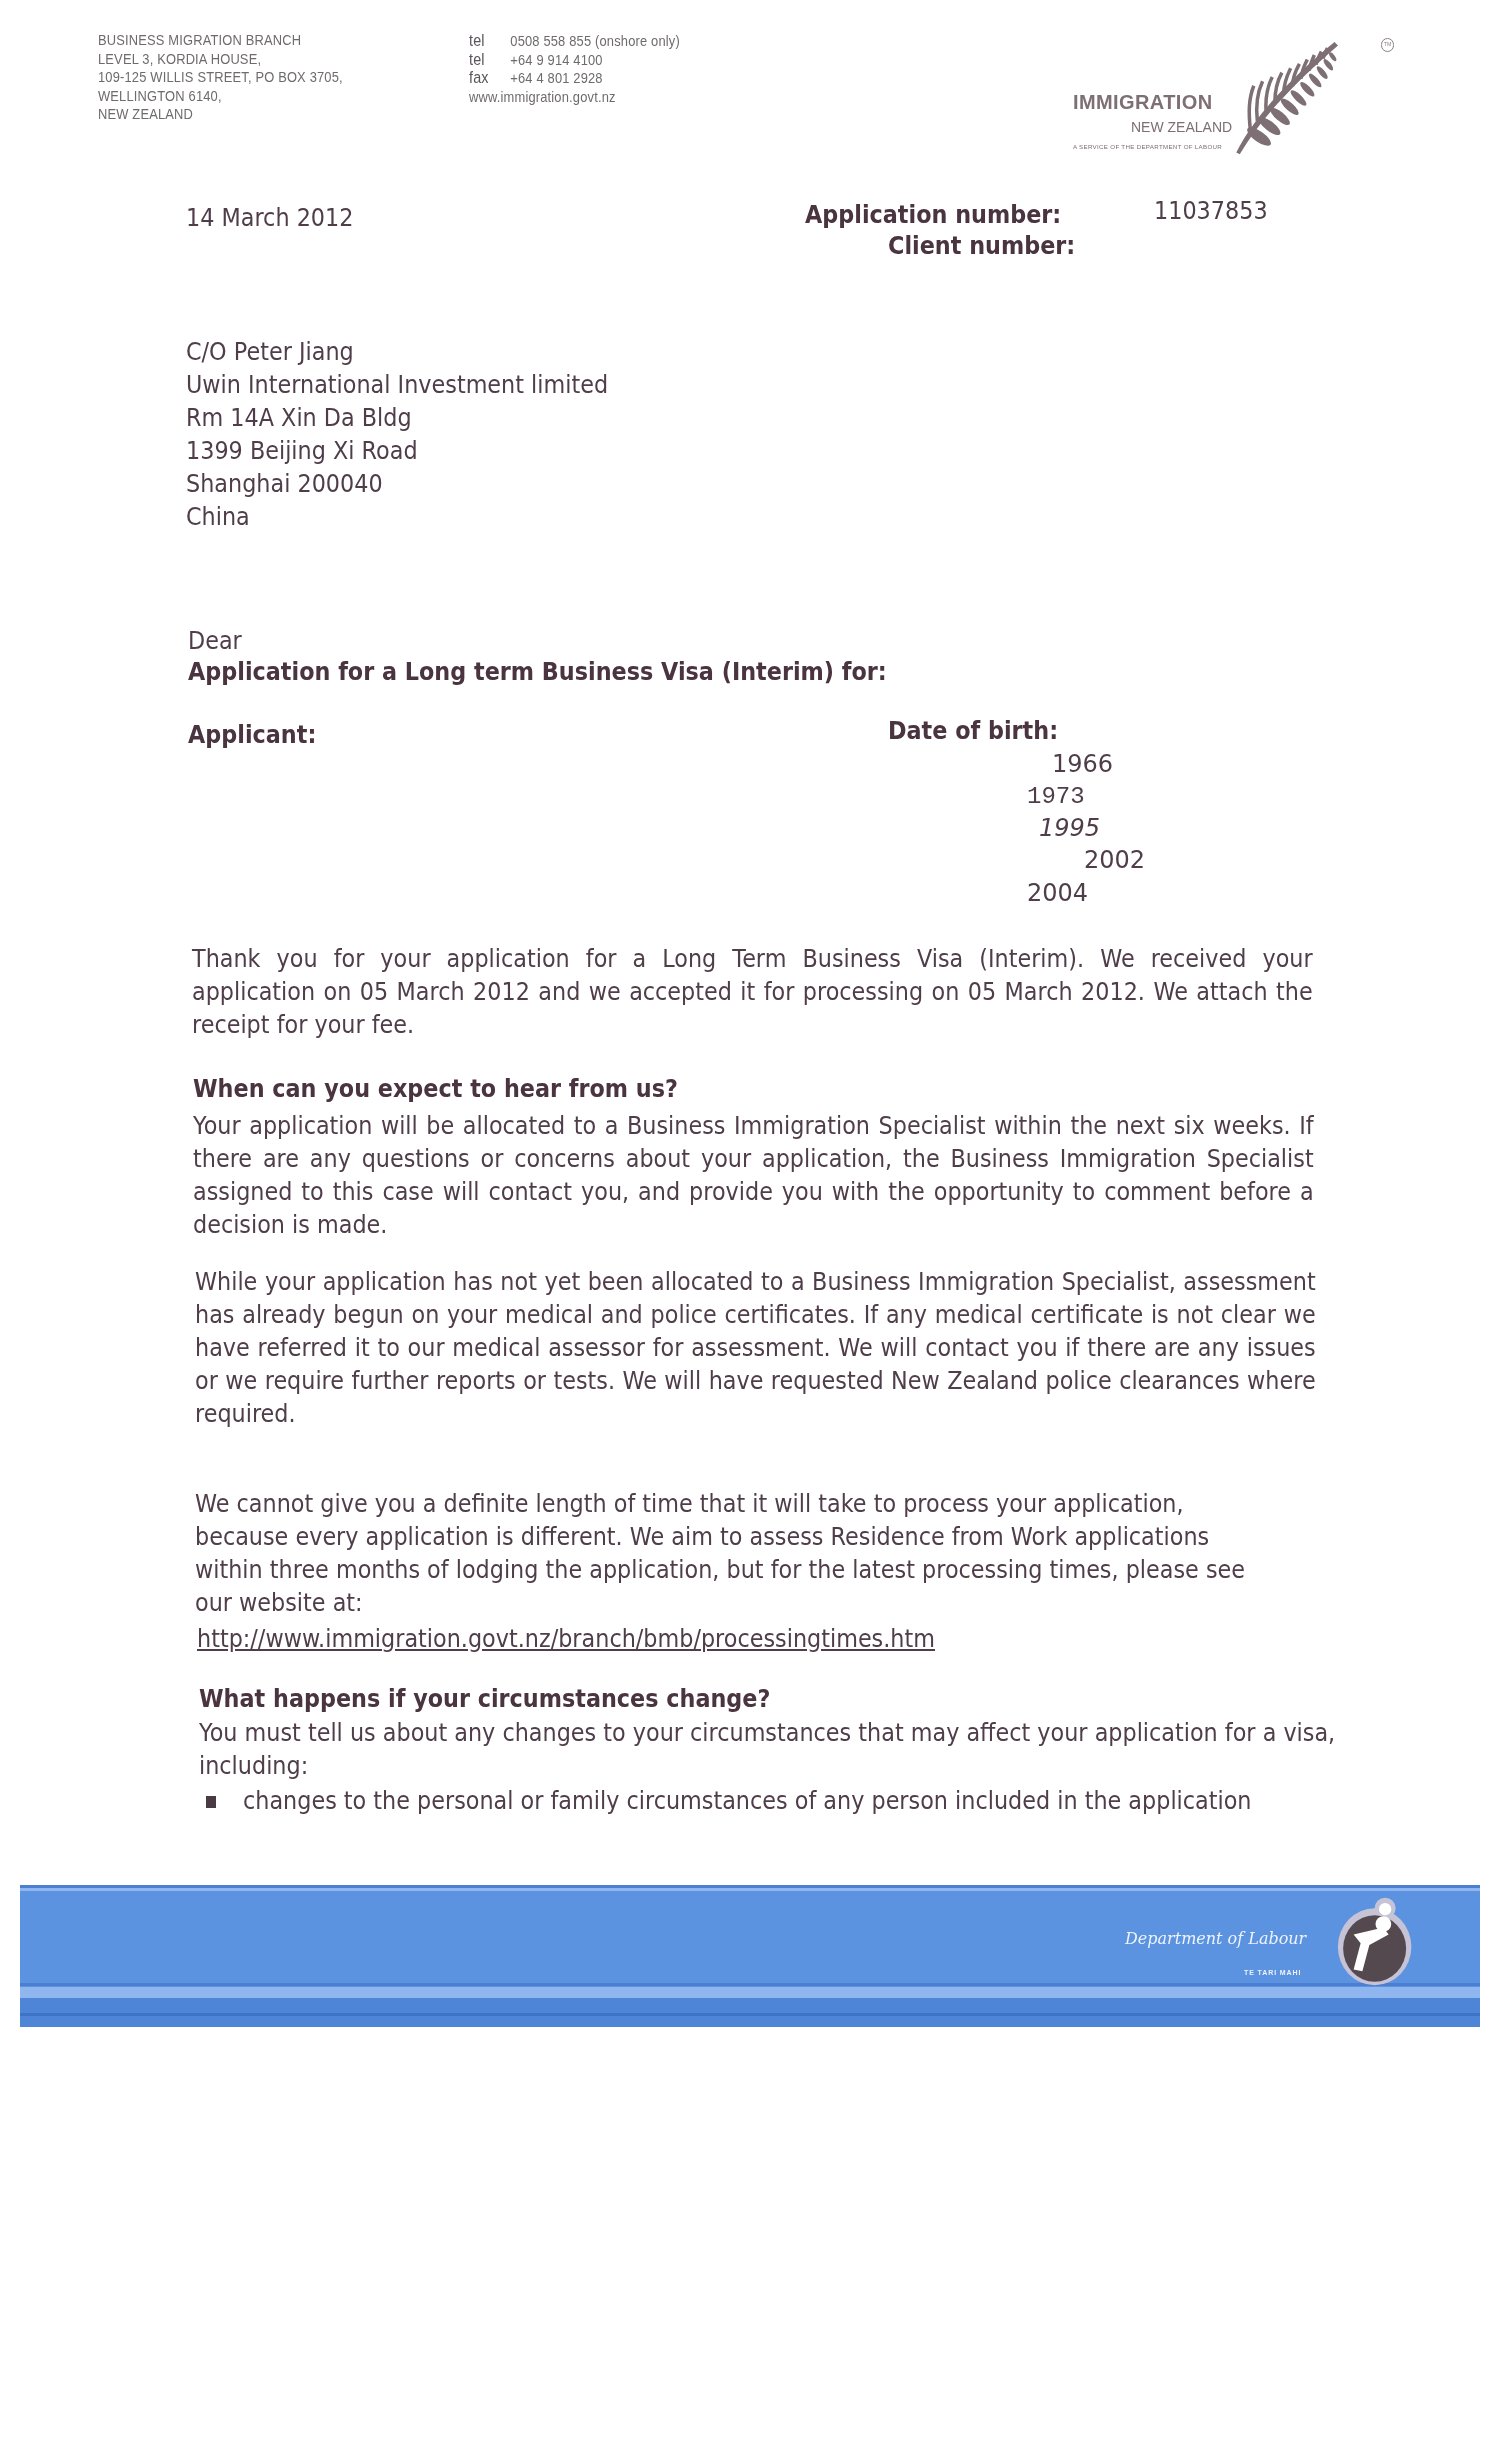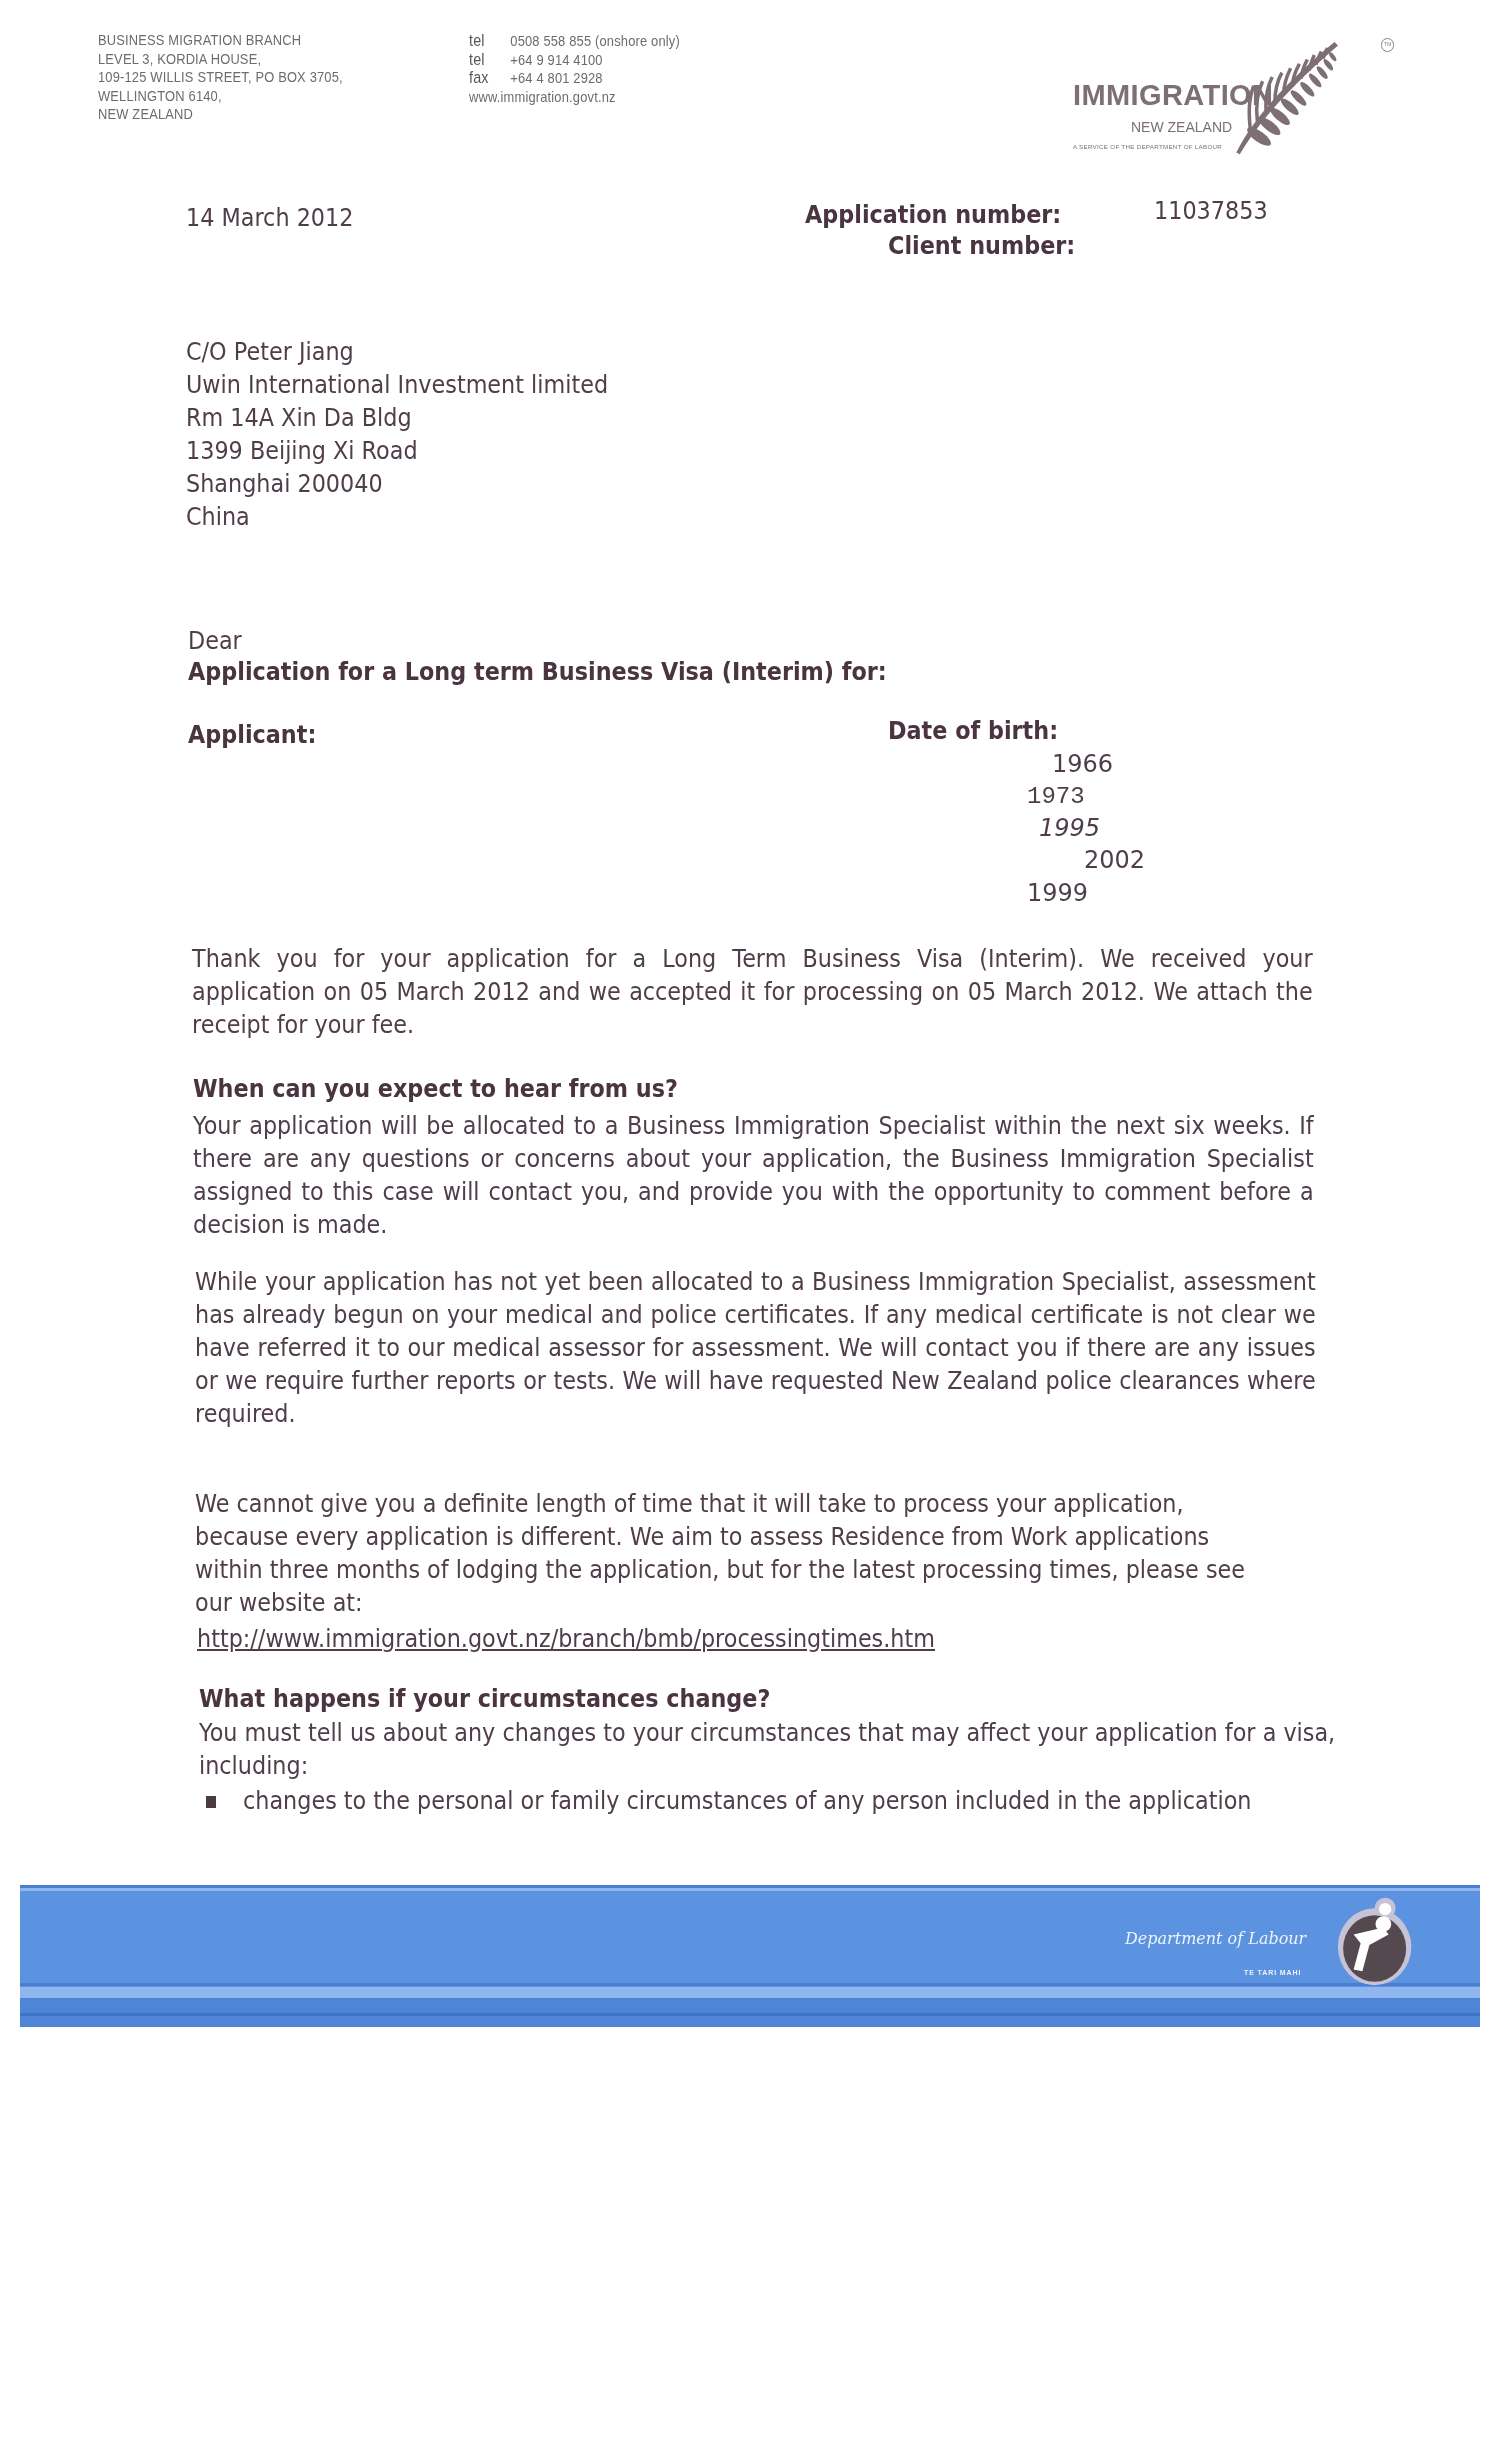--- a/index.html
+++ b/index.html
@@ -43,21 +43,21 @@
     <span class="contact-val">+64 9 914 4100</span>
   </div>
   <div class="contact-row">
     <span class="contact-key">fax</span>
     <span class="contact-val">+64 4 801 2928</span>
   </div>
   <div class="contact-row" style="font-size:15px;">www.immigration.govt.nz</div>
 </div>
 
 <div class="abs" style="left:1073px; top:33px; width:334px; height:123px;">
-  <div class="abs logo-word" style="left:0; top:46px; font-size:29px; letter-spacing:0.4px;">IMMIGRATION</div>
+  <div class="abs logo-word" style="left:0; top:58px; font-size:20px; letter-spacing:0.4px;">IMMIGRATION</div>
   <div class="abs logo-word" style="left:58px; top:86px; font-size:14px; font-weight:normal; color:#7d6f73;">NEW ZEALAND</div>
   <div class="abs" style="left:0; top:110px; font-family:'Liberation Sans',sans-serif; font-size:6.2px; color:#7d6f73; white-space:nowrap; letter-spacing:0.3px;">A SERVICE OF THE DEPARTMENT OF LABOUR</div>
   <svg class="abs" style="left:158px; top:0;" width="114" height="123" viewBox="0 0 130 140">
     <g fill="#7d6f73">
       <path d="M6 136 C 30 90, 70 50, 118 10 L 122 14 C 76 54, 36 94, 10 138 Z"></path>
       <g stroke="#7d6f73" stroke-width="4" fill="none">
         <path d="M22 110 C 20 90, 20 75, 26 60"></path>
         <path d="M30 100 C 28 82, 30 68, 36 55"></path>
         <path d="M40 89 C 39 74, 41 62, 47 50"></path>
         <path d="M50 79 C 50 66, 52 56, 58 45"></path>
@@ -103,21 +103,21 @@
 <div class="abs body-text bold" style="left:188px; top:658px;">Application for a Long term Business Visa (Interim) for:</div>
 
 <div class="abs body-text bold" style="left:188px; top:721px;">Applicant:</div>
 <div class="abs body-text bold" style="left:888px; top:717px;">Date of birth:</div>
 
 <div class="abs body-text" style="left:0; top:0; width:1495px; height:967px; transform:none;">
   <span class="dob-year" style="left:1052px; top:750px;">1966</span>
   <span class="dob-year" style="left:1027px; top:783px;font-family:Liberation Mono, monospace;">1973</span>
   <span class="dob-year" style="left:1039px; top:814px;font-style:italic;">1995</span>
   <span class="dob-year" style="left:1084px; top:846px;">2002</span>
-  <span class="dob-year" style="left:1027px; top:879px;">1999</span>
+  <span class="dob-year" style="left:1027px; top:879px;">2004</span>
 </div>
 
 <div class="abs para" style="left:192px; top:943px;">Thank you for your application for a Long Term Business Visa (Interim).  We received your application on 05 March 2012 and we accepted it for processing on 05 March 2012.  We attach the receipt for your fee.</div>
 
 <div class="abs body-text bold" style="left:193px; top:1075px;">When can you expect to hear from us?</div>
 <div class="abs para" style="left:193px; top:1110px;">Your application will be allocated to a Business Immigration Specialist within the next six weeks.  If there are any questions or concerns about your application, the Business Immigration Specialist assigned to this case will contact you, and provide you with the opportunity to comment before a decision is made.</div>
 
 <div class="abs para" style="left:195px; top:1266px;">While your application has not yet been allocated to a Business Immigration Specialist, assessment has already begun on your medical and police certificates. If any medical certificate is not clear we have referred it to our medical assessor for assessment.  We will contact you if there are any issues or we require further reports or tests.  We will have requested New Zealand police clearances where required.</div>
 
 <div class="abs para para-left" style="left:195px; top:1488px; width:1170px;">We cannot give you a definite length of time that it will take to process your application, because every application is different. We aim to assess Residence from Work applications within three months of lodging the application, but for the latest processing times, please see our website at:</div>

